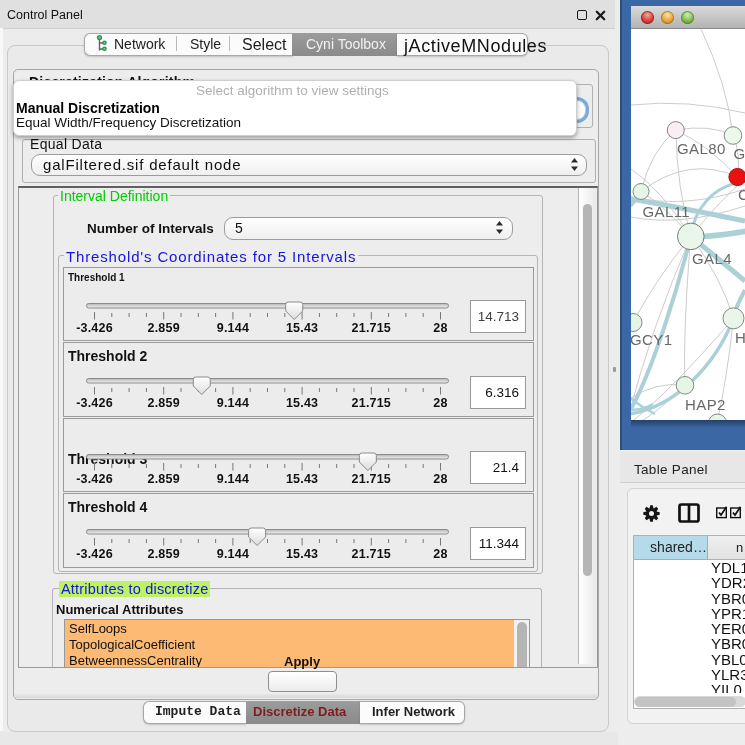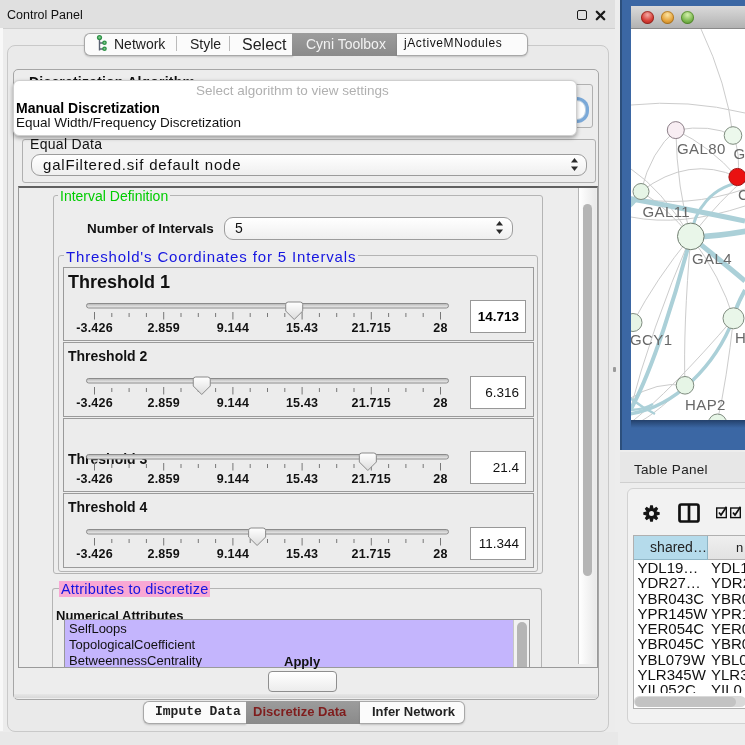--- a/index.html
+++ b/index.html
@@ -40,21 +40,21 @@
     <circle cx="9.5" cy="14.7" r="1" fill="#7cc98a"></circle>
 </svg>
 <div class="lbl" style="left:114px;top:36px;font-size:14px;color:#222;">Network</div>
 <div class="abs" style="left:176px;top:36px;width:1px;height:15px;background:#bbb;"></div>
 <div class="lbl" style="left:190px;top:36px;font-size:14px;color:#222;">Style</div>
 <div class="abs" style="left:229px;top:36px;width:1px;height:15px;background:#bbb;"></div>
 <div class="lbl" style="left:242px;top:36px;font-size:16px;color:#222;">Select</div>
 <div class="abs" style="left:292px;top:33px;width:105px;height:23px;background:linear-gradient(#9c9c9c,#8a8a8a);"></div>
 <div class="lbl" style="left:306px;top:36px;font-size:14px;color:#f2f2f2;">Cyni Toolbox</div>
 <div class="abs" style="left:397px;top:33px;width:130px;height:21px;background:#fbfbfb;border:1px solid #a8a8a8;border-left:none;border-radius:0 6px 6px 0;box-shadow:0 1px 2px rgba(0,0,0,0.18);"></div>
-<div class="lbl" style="left:404px;top:36px;font-size:12px;letter-spacing:0.6px;color:#111;">jActiveMNodules</div>
+<div class="lbl" style="left:404px;top:36px;font-size:18px;letter-spacing:0.6px;color:#111;">jActiveMNodules</div>
 
 
 <div class="abs" style="left:22px;top:83.5px;width:569px;height:42px;border:1px solid #b0b0b0;border-radius:3px;"></div>
 <div class="lbl" style="left:29px;top:73.5px;font-size:14px;letter-spacing:0.2px;font-weight:bold;color:#111;">Discretization Algorithm</div>
 <div class="abs" style="left:30px;top:99.5px;width:554px;height:18px;border-radius:9px;background:#fff;border:1px solid #b9cfe2;box-shadow:0 0 0 3px rgba(84,145,208,0.75);"></div>
 
 
 <div class="abs" style="left:22px;top:138.5px;width:572px;height:42.5px;border:1px solid #b0b0b0;border-radius:3px;"></div>
 <div class="lbl" style="left:30px;top:136px;font-size:14px;letter-spacing:0.3px;color:#111;">Equal Data</div>
 <div class="abs" style="left:31px;top:154px;width:554px;height:20px;border-radius:9px;border:1px solid #9c9c9c;background:linear-gradient(#ffffff,#efefef);"></div>
@@ -83,21 +83,21 @@
     <path d="M4.5 14 L1 9.5 H8 Z" fill="#2a2a2a"></path>
 </svg>
 
 
 <div class="abs" style="left:58px;top:255px;width:478px;height:315px;border:1px solid #b4b4b4;border-radius:3px;"></div>
 <div class="lbl" style="left:64px;top:247.5px;font-size:15px;letter-spacing:0.85px;color:#1515e0;background:#ededed;padding:0 2px;">Threshold's Coordinates for 5 Intervals</div>
 
 
 <div id="thr-panels">
     <div class="abs" style="left:63px;top:266.5px;width:468.5px;height:72.5px;border:1px solid #9a9a9a;background:#ececec;"></div>
-    <div class="lbl" style="left:68px;top:272px;font-size:18px;font-weight:bold;color:#111;">Threshold 1</div>
+    <div class="lbl" style="left:68px;top:272px;font-size:10px;font-weight:bold;color:#111;">Threshold 1</div>
     <svg class="abs" style="left:63px;top:266.5px;" width="470" height="73" viewBox="0 0 470 73">
       <rect x="23.5" y="36.5" width="362" height="4.5" rx="2.2" fill="url(#trk)" stroke="#8b8b8b" stroke-width="1"></rect>
       <line x1="31.5" y1="45" x2="31.5" y2="52.5" stroke="#777" stroke-width="1"></line>
       <line x1="48.8" y1="46" x2="48.8" y2="50" stroke="#777" stroke-width="1"></line>
       <line x1="66.1" y1="46" x2="66.1" y2="50" stroke="#777" stroke-width="1"></line>
       <line x1="83.4" y1="46" x2="83.4" y2="50" stroke="#777" stroke-width="1"></line>
       <line x1="100.7" y1="45" x2="100.7" y2="52.5" stroke="#777" stroke-width="1"></line>
       <line x1="118" y1="46" x2="118" y2="50" stroke="#777" stroke-width="1"></line>
       <line x1="135.3" y1="46" x2="135.3" y2="50" stroke="#777" stroke-width="1"></line>
       <line x1="152.6" y1="46" x2="152.6" y2="50" stroke="#777" stroke-width="1"></line>
@@ -116,21 +116,21 @@
       <line x1="377.5" y1="45" x2="377.5" y2="52.5" stroke="#777" stroke-width="1"></line>
       <path d="M222.71023992872142,44 v-6.5 a2.5,2.5 0 0 1 2.5,-2.5 h12 a2.5,2.5 0 0 1 2.5,2.5 v6.5 l-8.5,8.5 z" fill="url(#tg)" stroke="#8a8a8a" stroke-width="1"></path>
       <text x="31.5" y="64.5" text-anchor="middle" font-size="12.5" font-weight="bold" letter-spacing="0.2" fill="#111" font-family="Liberation Sans,sans-serif">-3.426</text>
       <text x="100.7" y="64.5" text-anchor="middle" font-size="12.5" font-weight="bold" letter-spacing="0.2" fill="#111" font-family="Liberation Sans,sans-serif">2.859</text>
       <text x="169.9" y="64.5" text-anchor="middle" font-size="12.5" font-weight="bold" letter-spacing="0.2" fill="#111" font-family="Liberation Sans,sans-serif">9.144</text>
       <text x="239.1" y="64.5" text-anchor="middle" font-size="12.5" font-weight="bold" letter-spacing="0.2" fill="#111" font-family="Liberation Sans,sans-serif">15.43</text>
       <text x="308.3" y="64.5" text-anchor="middle" font-size="12.5" font-weight="bold" letter-spacing="0.2" fill="#111" font-family="Liberation Sans,sans-serif">21.715</text>
       <text x="377.5" y="64.5" text-anchor="middle" font-size="12.5" font-weight="bold" letter-spacing="0.2" fill="#111" font-family="Liberation Sans,sans-serif">28</text>
     </svg>
     <div class="abs" style="left:470px;top:300px;width:54px;height:31px;background:#fff;border:1px solid #989898;"></div>
-    <div class="lbl" style="left:470px;top:300px;width:49px;height:33px;line-height:33px;text-align:right;font-size:13.5px;color:#000000;font-weight:bold;">14.713</div>
+    <div class="lbl" style="left:470px;top:300px;width:49px;height:33px;line-height:33px;text-align:right;font-size:13.5px;color:#404040;">14.713</div>
     <div class="abs" style="left:63px;top:342px;width:468.5px;height:72.5px;border:1px solid #9a9a9a;background:#ececec;"></div>
     <div class="lbl" style="left:68px;top:347.5px;font-size:14px;font-weight:bold;color:#111;">Threshold 2</div>
     <svg class="abs" style="left:63px;top:342px;" width="470" height="73" viewBox="0 0 470 73">
       <rect x="23.5" y="36.5" width="362" height="4.5" rx="2.2" fill="url(#trk)" stroke="#8b8b8b" stroke-width="1"></rect>
       <line x1="31.5" y1="45" x2="31.5" y2="52.5" stroke="#777" stroke-width="1"></line>
       <line x1="48.8" y1="46" x2="48.8" y2="50" stroke="#777" stroke-width="1"></line>
       <line x1="66.1" y1="46" x2="66.1" y2="50" stroke="#777" stroke-width="1"></line>
       <line x1="83.4" y1="46" x2="83.4" y2="50" stroke="#777" stroke-width="1"></line>
       <line x1="100.7" y1="45" x2="100.7" y2="52.5" stroke="#777" stroke-width="1"></line>
       <line x1="118" y1="46" x2="118" y2="50" stroke="#777" stroke-width="1"></line>
@@ -226,23 +226,23 @@
       <text x="239.1" y="64.5" text-anchor="middle" font-size="12.5" font-weight="bold" letter-spacing="0.2" fill="#111" font-family="Liberation Sans,sans-serif">15.43</text>
       <text x="308.3" y="64.5" text-anchor="middle" font-size="12.5" font-weight="bold" letter-spacing="0.2" fill="#111" font-family="Liberation Sans,sans-serif">21.715</text>
       <text x="377.5" y="64.5" text-anchor="middle" font-size="12.5" font-weight="bold" letter-spacing="0.2" fill="#111" font-family="Liberation Sans,sans-serif">28</text>
     </svg>
     <div class="abs" style="left:470px;top:526.5px;width:54px;height:31px;background:#fff;border:1px solid #989898;"></div>
     <div class="lbl" style="left:470px;top:526.5px;width:49px;height:33px;line-height:33px;text-align:right;font-size:13.5px;color:#111;">11.344</div>
   </div>
 
 
 <div class="abs" style="left:52px;top:588px;width:488px;height:78px;border:1px solid #b4b4b4;border-radius:3px 3px 0 0;border-bottom:none;"></div>
-<div class="lbl" style="left:59px;top:581px;font-size:14.5px;letter-spacing:0.2px;color:#1515e0;background:#f9a8d4;padding:0 2px;">Attributes to discretize</div>
-<div class="lbl" style="left:56px;top:601.5px;font-size:13px;font-weight:bold;color:#111;margin-top:6px;">Numerical Attributes</div>
-<div class="abs" style="left:64px;top:619px;width:464px;height:47px;background:#c4b5fd;border:1px solid #989898;border-bottom:none;overflow:hidden;">
+<div class="lbl" style="left:59px;top:581px;font-size:14.5px;letter-spacing:0.2px;color:#1515e0;background:#bef264;padding:0 2px;">Attributes to discretize</div>
+<div class="lbl" style="left:56px;top:601.5px;font-size:13px;font-weight:bold;color:#111;">Numerical Attributes</div>
+<div class="abs" style="left:64px;top:619px;width:464px;height:47px;background:#fdba74;border:1px solid #989898;border-bottom:none;overflow:hidden;">
   <div style="position:absolute;left:4px;top:1px;font-size:13px;color:#111;line-height:16.2px;">SelfLoops<br>TopologicalCoefficient<br>BetweennessCentrality</div>
   <div style="position:absolute;right:0;top:0;width:15px;height:47px;background:#f2f2f2;border-left:1px solid #c6c6c6;"></div>
   <div style="position:absolute;right:2.5px;top:2px;width:10px;height:60px;background:#b5b5b5;border-radius:5px;"></div>
 </div>
 
 
 <div class="abs" style="left:268px;top:671px;width:67px;height:19px;border:1px solid #8e8e8e;border-radius:4px;background:linear-gradient(#ffffff,#ececec);"></div>
 <div class="lbl" style="left:284px;top:654px;font-size:13px;font-weight:bold;color:#111;">Apply</div>
 <div class="abs" style="left:14px;top:694px;width:583px;height:4px;background:linear-gradient(#e6e6e6,#d8d8d8);"></div>
 
@@ -354,21 +354,20 @@
 <svg class="abs" style="left:716px;top:505px;" width="26" height="14" viewBox="0 0 26 14">
   <rect x="0.7" y="3" width="9.6" height="9.6" fill="none" stroke="#111" stroke-width="1.4"></rect>
   <path d="M3 7.5 L5 10 L10.5 1.8" stroke="#111" stroke-width="1.7" fill="none"></path>
   <rect x="14.7" y="3" width="9.6" height="9.6" fill="none" stroke="#111" stroke-width="1.4"></rect>
   <path d="M17 7.5 L19 10 L24.5 1.8" stroke="#111" stroke-width="1.7" fill="none"></path>
 </svg>
 
 <div class="abs" style="left:633px;top:535px;width:112px;height:172px;background:#fff;border:1px solid #b0b0b0;border-right:none;overflow:hidden;">
   <div class="abs" style="left:0;top:0;width:73px;height:23px;background:#b5dbeb;border-right:1px solid #8fb6c6;border-bottom:1px solid #8fb6c6;text-align:center;text-indent:16px;font-size:14px;color:#222;line-height:22px;">shared…</div>
   <div class="abs" style="left:74px;top:0;width:45px;height:23px;background:linear-gradient(#efefef,#e2e2e2);border-bottom:1px solid #b0b0b0;font-size:13px;color:#222;line-height:23px;padding-left:28px;">n…</div>
-  <div class="abs" style="left:3.5px;top:24px;font-size:15px;color:#111;line-height:15.3px;">YDL19…<br>YDR27…<br>YBR043C<br>YPR145W<br>YER054C<br>YBR045C<br>YBL079W<br>YLR345W<br>YIL052C</div>
   <div class="abs" style="left:77px;top:24px;font-size:15px;color:#111;line-height:15.3px;">YDL1<br>YDR2<br>YBR0<br>YPR1<br>YER0<br>YBR0<br>YBL0<br>YLR3<br>YIL0</div>
   <div class="abs" style="left:0;top:157px;width:112px;height:3px;background:#fff;"></div>
   <div class="abs" style="left:0;top:160px;width:112px;height:11px;background:#d9d9d9;border-radius:6px;">
     <div class="abs" style="left:1px;top:0.5px;width:101px;height:10px;background:#c3c3c3;border-radius:5px;"></div>
   </div>
 </div>
 
 
 <svg width="0" height="0">
     <defs>

